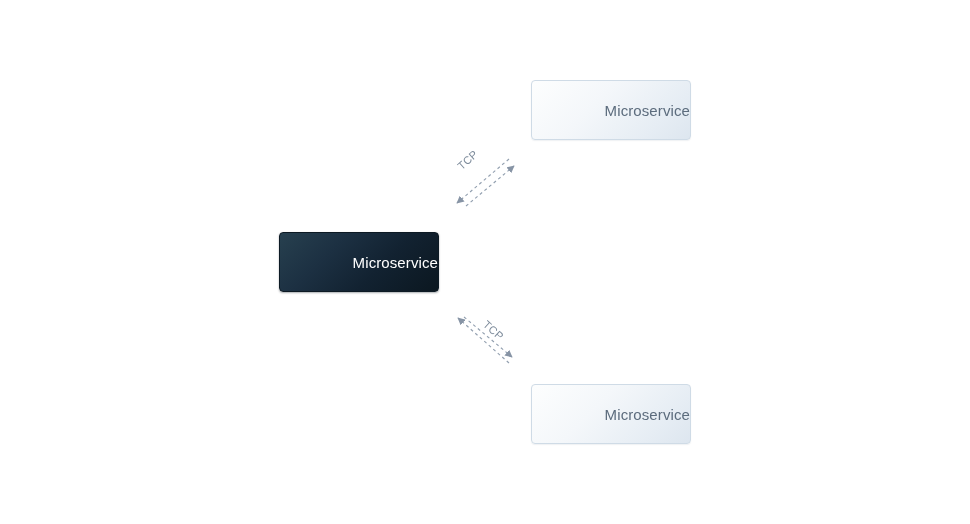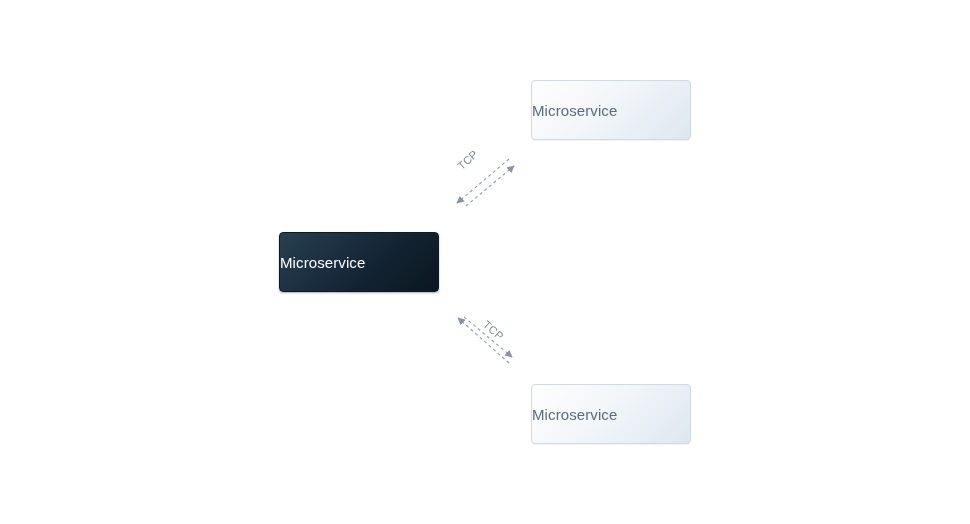--- a/index.html
+++ b/index.html
@@ -16,21 +16,21 @@
     height: 524px;
     background: #ffffff;
     overflow: hidden;
   }
   .node {
     position: absolute;
     box-sizing: border-box;
     border-radius: 4px;
     display: flex;
     align-items: center;
-    justify-content: flex-start;
+    justify-content: flex-end;
     text-align: center;
     user-select: none;
   }
   .node-label {
     font-size: 15px;
     letter-spacing: 0.1px;
     line-height: 1;
   }
   
   .node.dark {

